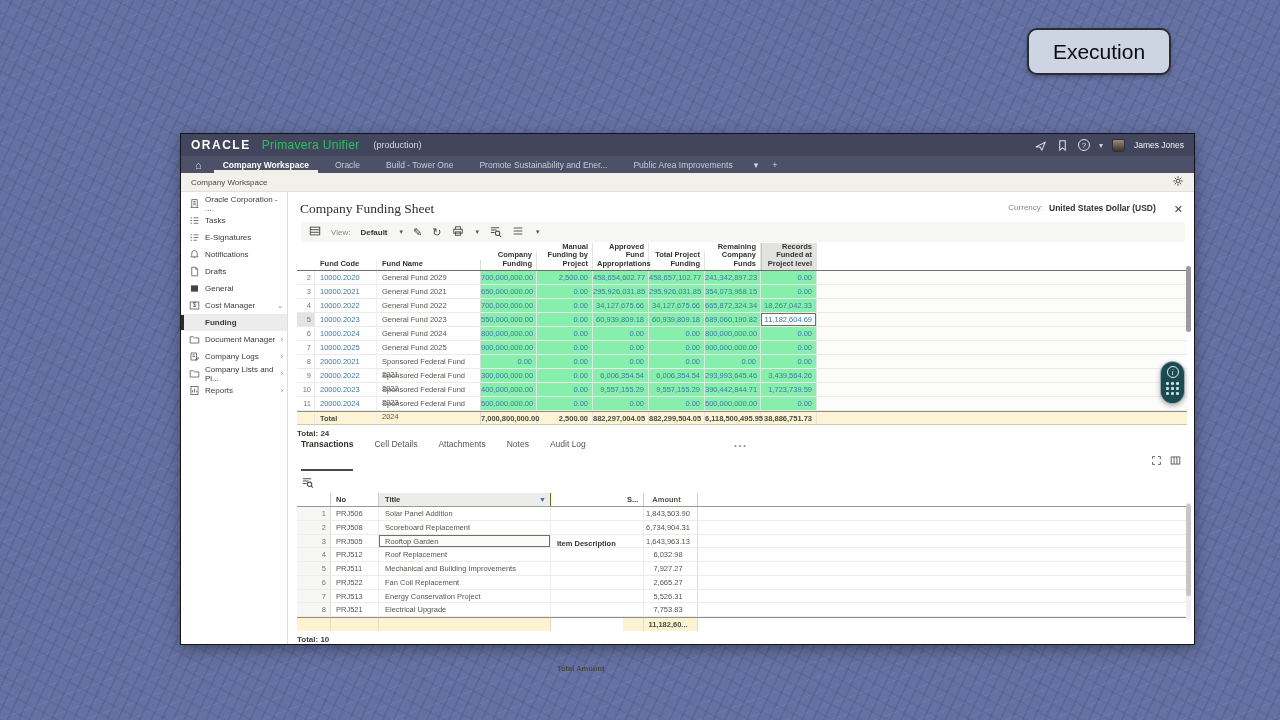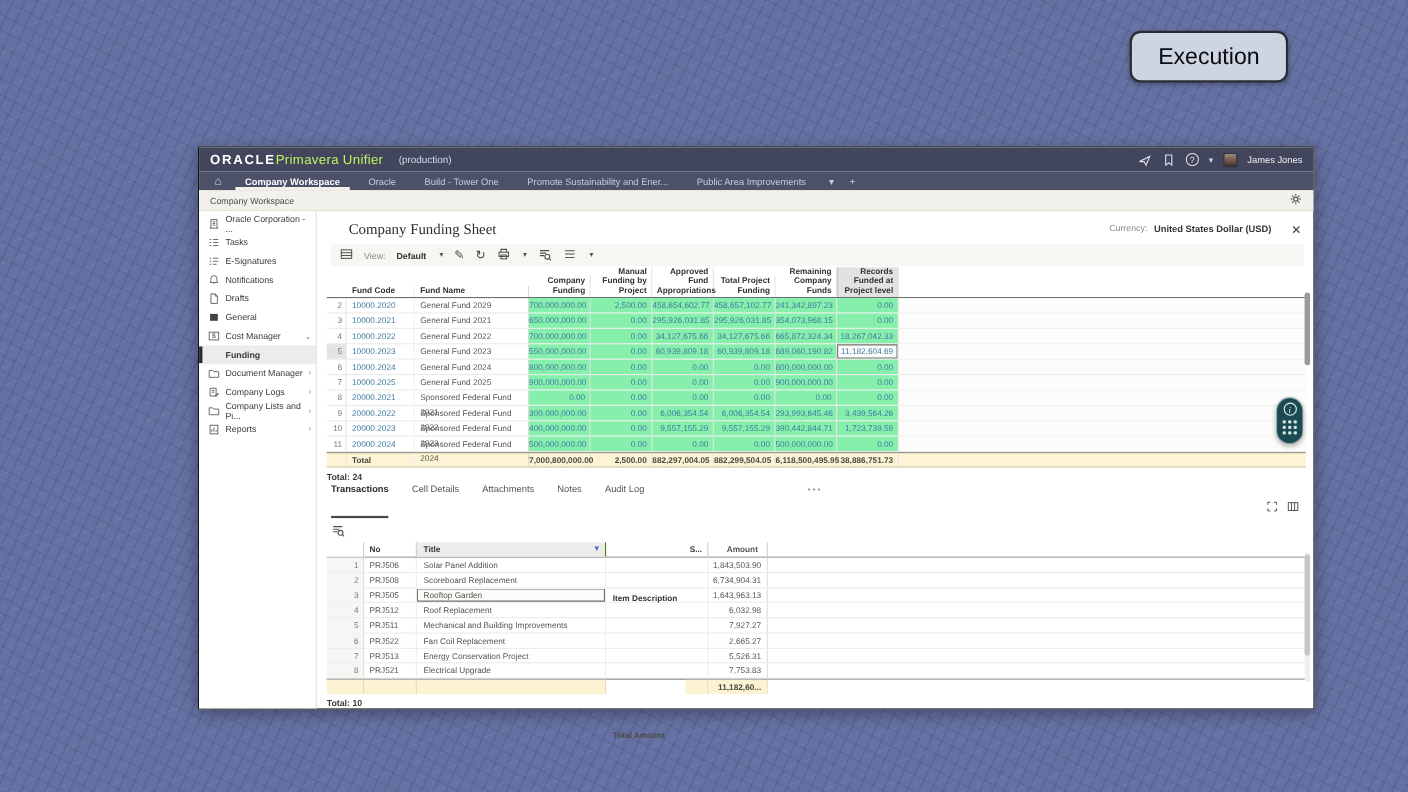--- a/index.html
+++ b/index.html
@@ -19,21 +19,21 @@
     font-size:21px; color:#0b0b0f; box-shadow:0 2px 4px rgba(0,0,0,.25);
   }
   .app-window {
     position:absolute; left:180px; top:133px; width:1015px; height:512px;
     background:#fff; border:1px solid #14141c; display:flex; flex-direction:column;
     box-shadow:0 4px 14px rgba(0,0,0,.35); font-size:8px; color:#333;
   }
   
   .topbar { height:22px; background:#42465c; display:flex; align-items:center; padding:0 10px; flex:none; }
   .brand-bold { color:#fff; font-weight:bold; font-size:12px; letter-spacing:1.5px; }
-  .brand-rest { color:#bef264; font-size:12px; font-weight:300; margin-left:0; letter-spacing:.3px; }
+  .brand-rest { color:#22c55e; font-size:12px; font-weight:300; margin-left:11px; letter-spacing:.3px; }
   .brand-env { color:#d6d9e6; font-size:9px; margin-left:14px; }
   .topbar-right { margin-left:auto; display:flex; align-items:center; gap:9px; }
   .tb-icon { width:13px; height:13px; display:flex; align-items:center; justify-content:center; }
   .tb-icon svg { stroke:#dde0ec; fill:none; stroke-width:1.1; }
   .help-circle { width:12px; height:12px; border:1px solid #dde0ec; border-radius:50%; color:#dde0ec; font-size:8px; display:flex; align-items:center; justify-content:center; }
   .chev { color:#c9cdde; font-size:8px; }
   .avatar { width:13px; height:13px; border-radius:2px; background:linear-gradient(180deg,#9d8a78 0%,#6b5546 60%,#3f3026 100%); border:1px solid #2e3142; }
   .user-name { color:#f0f1f7; font-size:8.5px; }
   
   .tabstrip { height:17px; background:#4d5168; display:flex; align-items:stretch; padding-left:6px; flex:none; }
@@ -53,21 +53,21 @@
   .side-item { height:17px; display:flex; align-items:center; padding:0 4px 0 7px; font-size:8px; color:#3a3a3a; position:relative; }
   .side-item .s-icon { width:12px; margin-right:5px; display:flex; justify-content:center; flex:none; }
   .side-item svg { stroke:#555; fill:none; stroke-width:1; }
   .side-item .s-expand { margin-left:auto; color:#777; font-size:7px; }
   .side-item.active { background:#ececec; font-weight:bold; }
   .side-item.active::before { content:""; position:absolute; left:0; top:1px; bottom:1px; width:3px; background:#2b2b2b; }
   .side-item.child { padding-left:24px; }
   
   .main { flex:1; display:flex; flex-direction:column; min-width:0; padding:0 9px; position:relative; }
   .sheet-header { height:30px; display:flex; align-items:center; flex:none; padding-top:4px; }
-  .sheet-title { font-family:"Liberation Serif","DejaVu Serif",serif; font-size:13.5px; color:#2e2e2e; margin-left:20px; }
+  .sheet-title { font-family:"Liberation Serif","DejaVu Serif",serif; font-size:13.5px; color:#2e2e2e; margin-left:3px; }
   .sheet-header-right { margin-left:auto; display:flex; align-items:flex-start; gap:6px; }
   .currency-label { font-size:8px; color:#8a8a84; }
   .currency-value { font-size:8.5px; font-weight:bold; color:#333; }
   .close-x { font-size:11px; color:#444; margin-left:10px; padding:0 2px; }
   
   .toolbar { height:20px; background:#f6f6f3; display:flex; align-items:center; gap:10px; padding:0 8px; flex:none; margin-left:4px; }
   .toolbar svg, .toolbar .glyph { color:#44443f; }
   .toolbar svg { stroke:#504f4a; fill:none; stroke-width:1.1; }
   .view-label { color:#8a8a84; font-size:8px; }
   .view-value { color:#333; font-size:8px; font-weight:bold; }
@@ -110,21 +110,21 @@
   .dtoolbar svg { stroke:#504f4a; fill:none; stroke-width:1.1; }
   
   .tgrid { flex:none; margin-top:2px; width:890px; font-size:7.5px; }
   .tr { display:flex; height:13.75px; line-height:13.5px; }
   .tr-head { height:14px; border-bottom:1px solid #9a9a95; font-weight:bold; color:#333; }
   .t-num   { width:34px; flex:none; text-align:right; padding-right:4px; color:#777; background:#f6f6f4; border-right:1px solid #ddd; }
   .t-no    { width:48px; flex:none; padding-left:5px; border-right:1px solid #eee; color:#55554f; }
   .t-title { width:172px; flex:none; padding-left:6px; border-right:1px solid #eee; color:#55554f; position:relative; }
   .t-desc  { width:72px; flex:none; padding-left:6px; border-right:1px solid #eee;margin-top:44px; }
   .t-s     { width:21px; flex:none; padding-left:4px; border-right:1px solid #eee; }
-  .t-amt   { width:54px; flex:none; text-align:right; padding-right:5px; border-right:1px solid #ddd; color:#55554f; }
+  .t-amt   { width:54px; flex:none; text-align:center; padding-right:5px; border-right:1px solid #ddd; color:#55554f; }
   .t-fill  { flex:1; }
   .tr-head .t-num { background:#fff; border-right:1px solid #ccc; }
   .tr-head .t-no, .tr-head .t-desc, .tr-head .t-s { border-right:1px solid #ccc; color:#333; }
   .tr-head .t-title { background:#ececea; border-right:1px solid #4d7c0f; color:#333; }
   .tr-head .t-amt { border-right:1px solid #ccc; padding-right:8px; }
   .sort-arrow { position:absolute; right:4px; top:0; color:#3f6fbf; font-size:7px; }
   .tr-data { border-bottom:1px solid #ececea; }
   .tr-total { background:transparent; border-top:1px solid #8f8f8a; height:14px; }
   .tr-total .t-num, .tr-total .t-no, .tr-total .t-title, .tr-total .t-desc, .tr-total .t-s, .tr-total .t-amt { background:#fbf3d2; border-right:1px solid #e4dcb8; }
   .tr-total .t-desc { font-weight:bold; color:#4a4a40; white-space:nowrap; overflow:visible; }

